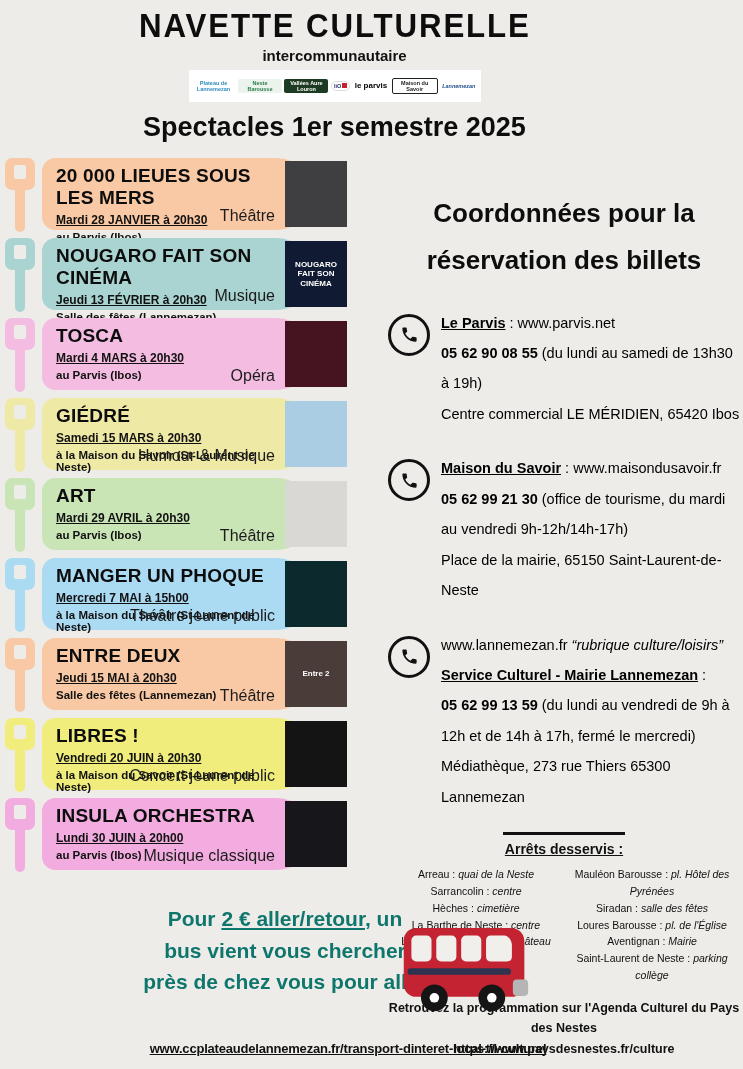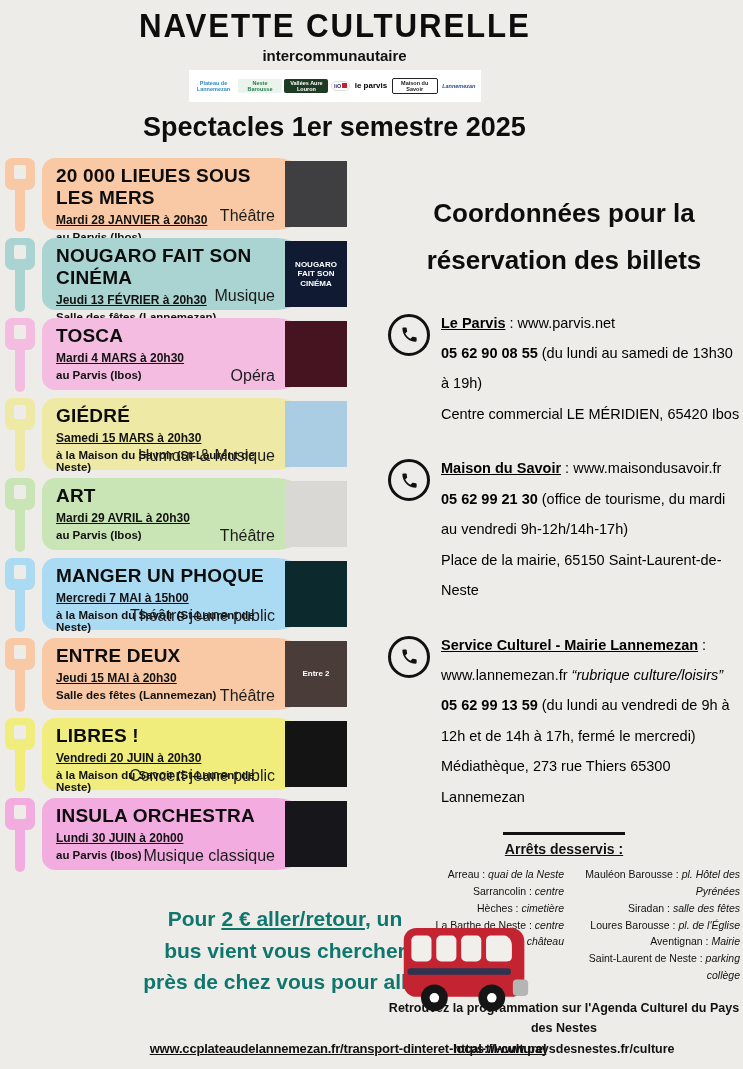--- a/index.html
+++ b/index.html
@@ -54,21 +54,21 @@
   .badge{width:36px;height:36px;border:3px solid #111;border-radius:50%;flex:none;
          display:flex;align-items:center;justify-content:center;margin-top:6px;background:transparent;}
   .lines{margin-left:11px;font-size:14.5px;line-height:2.1;color:#000000;}
   .c-name{font-weight:700;text-decoration:underline;}
   .c-phone{font-weight:700;}
   .c-quote{font-style:italic;}
 
   .stops{margin-top:20px;text-align:center;}
   .rule{width:122px;height:3px;background:#111;margin:0 auto;}
   .stops-title{font-size:14px;font-weight:800;text-decoration:underline;margin:6px 0 9px;}
-  .stops-grid{display:flex;text-align:right;font-size:10.5px;line-height:1.6;}
+  .stops-grid{display:flex;text-align:center;font-size:10.5px;line-height:1.6;}
   .stops-col{width:50%;}
   .stop-place{font-style:italic;}
   .agenda{margin-top:14px;text-align:center;font-size:12.5px;font-weight:700;line-height:1.65;}
 
   
   .promo-text{position:absolute;left:135px;top:903px;width:300px;text-align:center;
               color:#d9472e;font-size:21px;font-weight:800;line-height:1.5;}
   .promo-underline{text-decoration:underline;}
   .bus{position:absolute;left:398px;top:920px;}
   .footer-url{position:absolute;left:0;top:1041px;width:696px;text-align:center;
@@ -314,22 +314,22 @@
       </div>
     </div>
 
     <div class="contact-item">
       <div class="badge">
         <svg width="19" height="19" viewBox="0 0 24 24">
             <path fill="#111" d="M6.62 10.79c1.44 2.83 3.76 5.14 6.59 6.59l2.2-2.21c.27-.27.67-.36 1.02-.24 1.12.37 2.33.57 3.57.57.55 0 1 .45 1 1V20c0 .55-.45 1-1 1-9.39 0-17-7.61-17-17 0-.55.45-1 1-1h3.5c.55 0 1 .45 1 1 0 1.25.2 2.45.57 3.57.11.35.03.74-.25 1.02l-2.2 2.2z"></path>
           </svg>
       </div>
       <div class="lines">
+        <div><span>www.lannemezan.fr</span><span class="c-quote"> “rubrique culture/loisirs”</span></div>
         <div><span class="c-name">Service Culturel - Mairie Lannemezan</span><span> :</span></div>
-        <div><span>www.lannemezan.fr</span><span class="c-quote"> “rubrique culture/loisirs”</span></div>
         <div><span class="c-phone">05 62 99 13 59</span><span> (du lundi au vendredi de 9h à 12h et de 14h à 17h, fermé le mercredi)</span></div>
         <div>Médiathèque, 273 rue Thiers 65300 Lannemezan</div>
       </div>
     </div>
 
     <div class="stops">
       <div class="rule"></div>
       <div class="stops-title">Arrêts desservis :</div>
       <div class="stops-grid">
         <div class="stops-col">

